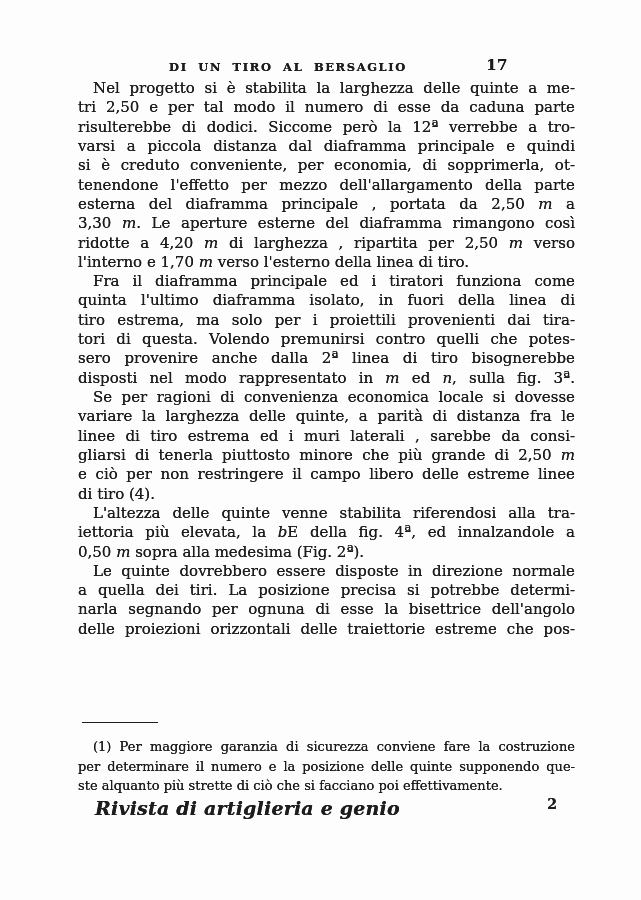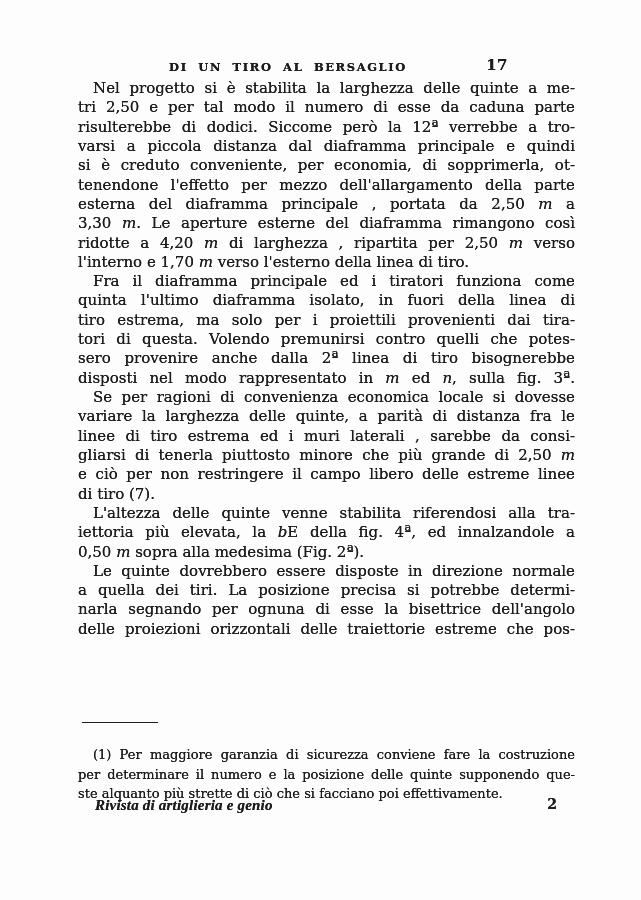--- a/index.html
+++ b/index.html
@@ -76,21 +76,20 @@
     left: 82px;
     width: 76px;
     border-top: 1.6px solid #1d1d1d;
   }
   .footnote {
     position: absolute;
     top: 737px;
     left: 78px;
     width: 497px;
     font-size: 13px;
-    margin-top: 8px;
   }
   .fn-line {
     line-height: 19.6px;
     height: 19.6px;
     text-align: left;
   }
   .fn-line.justified {
     text-align: justify;
     text-align-last: justify;
   }
@@ -101,25 +100,24 @@
     position: absolute;
     top: 797px;
     left: 78px;
     width: 497px;
     height: 18px;
   }
   .journal-title {
     position: absolute;
     left: 17px;
     top: 0;
-    font-size: 15px;
+    font-size: 19px;
     font-weight: bold;
     font-style: italic;
     letter-spacing: 0.2px;
-    font-family: Liberation Serif, serif;
   }
   .sheet-signature {
     position: absolute;
     right: 18px;
     top: -1px;
     font-size: 14px;
     font-weight: bold;
   }
 </style>
 </head>
@@ -147,21 +145,21 @@
       <div class="line justified">quinta l'ultimo diaframma isolato, in fuori della linea di</div>
       <div class="line justified">tiro estrema, ma solo per i proiettili provenienti dai tira-</div>
       <div class="line justified">tori di questa. Volendo premunirsi contro quelli che potes-</div>
       <div class="line justified">sero provenire anche dalla 2ª linea di tiro bisognerebbe</div>
       <div class="line justified">disposti nel modo rappresentato in <em>m</em> ed <em>n</em>, sulla fig. 3ª.</div>
       <div class="line justified indent">Se per ragioni di convenienza economica locale si dovesse</div>
       <div class="line justified">variare la larghezza delle quinte, a parità di distanza fra le</div>
       <div class="line justified">linee di tiro estrema ed i muri laterali , sarebbe da consi-</div>
       <div class="line justified">gliarsi di tenerla piuttosto minore che più grande di 2,50 <em>m</em></div>
       <div class="line justified">e ciò per non restringere il campo libero delle estreme linee</div>
-      <div class="line">di tiro (7).</div>
+      <div class="line">di tiro (4).</div>
       <div class="line justified indent">L'altezza delle quinte venne stabilita riferendosi alla tra-</div>
       <div class="line justified">iettoria più elevata, la <em>b</em>E della fig. 4ª, ed innalzandole a</div>
       <div class="line">0,50 <em>m</em> sopra alla medesima (Fig. 2ª).</div>
       <div class="line justified indent">Le quinte dovrebbero essere disposte in direzione normale</div>
       <div class="line justified">a quella dei tiri. La posizione precisa si potrebbe determi-</div>
       <div class="line justified">narla segnando per ognuna di esse la bisettrice dell'angolo</div>
       <div class="line justified">delle proiezioni orizzontali delle traiettorie estreme che pos-</div>
     </div>
 
   <div class="footnote-sep"></div>

